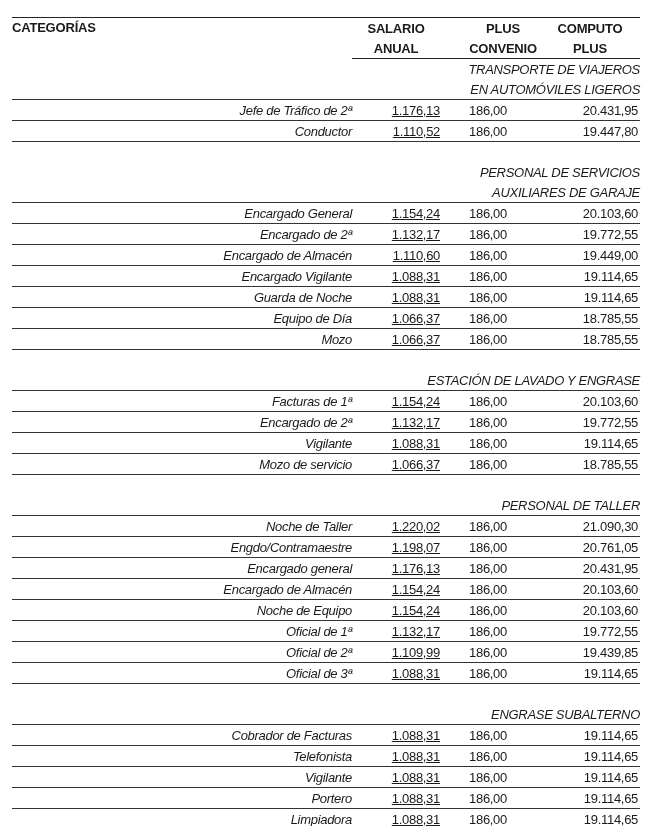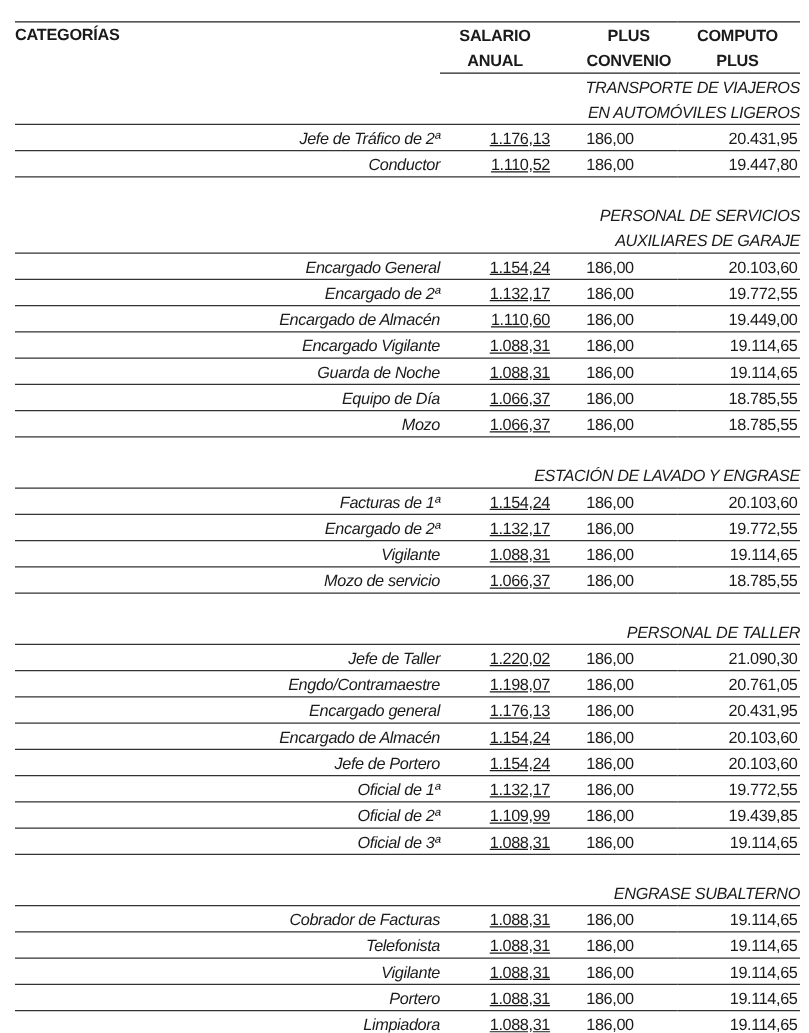--- a/index.html
+++ b/index.html
@@ -165,21 +165,21 @@
           <td class="num plus">186,00</td>
           <td class="num comp">18.785,55</td>
         </tr>
         <tr class="spacer">
           <td colspan="4"></td>
         </tr>
         <tr class="grp last">
           <td class="cat" colspan="4">PERSONAL DE TALLER</td>
         </tr>
         <tr class="data">
-          <td class="cat">Jefe de Taller</td>
+          <td class="cat">Noche de Taller</td>
           <td class="num sal">1.220,02</td>
           <td class="num plus">186,00</td>
           <td class="num comp">21.090,30</td>
         </tr>
         <tr class="data">
           <td class="cat">Engdo/Contramaestre</td>
           <td class="num sal">1.198,07</td>
           <td class="num plus">186,00</td>
           <td class="num comp">20.761,05</td>
         </tr>
@@ -189,21 +189,21 @@
           <td class="num plus">186,00</td>
           <td class="num comp">20.431,95</td>
         </tr>
         <tr class="data">
           <td class="cat">Encargado de Almacén</td>
           <td class="num sal">1.154,24</td>
           <td class="num plus">186,00</td>
           <td class="num comp">20.103,60</td>
         </tr>
         <tr class="data">
-          <td class="cat">Jefe de Portero</td>
+          <td class="cat">Noche de Equipo</td>
           <td class="num sal">1.154,24</td>
           <td class="num plus">186,00</td>
           <td class="num comp">20.103,60</td>
         </tr>
         <tr class="data">
           <td class="cat">Oficial de 1ª</td>
           <td class="num sal">1.132,17</td>
           <td class="num plus">186,00</td>
           <td class="num comp">19.772,55</td>
         </tr>

